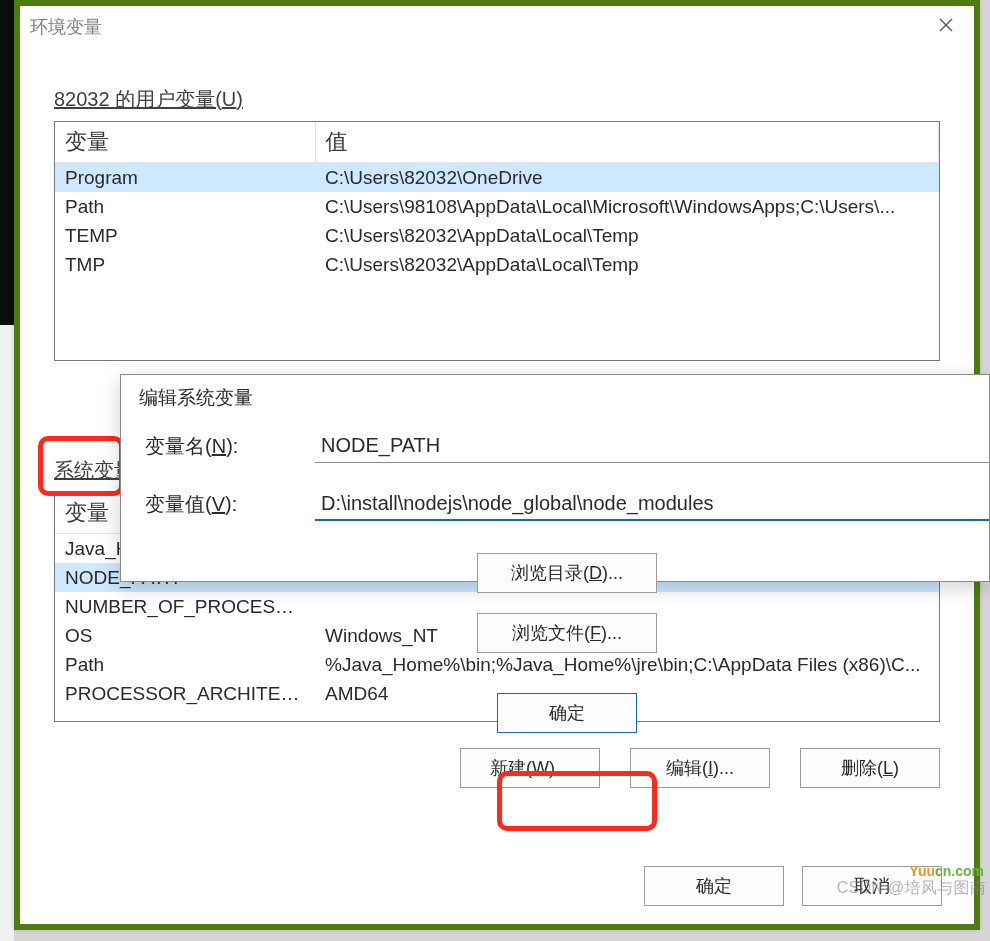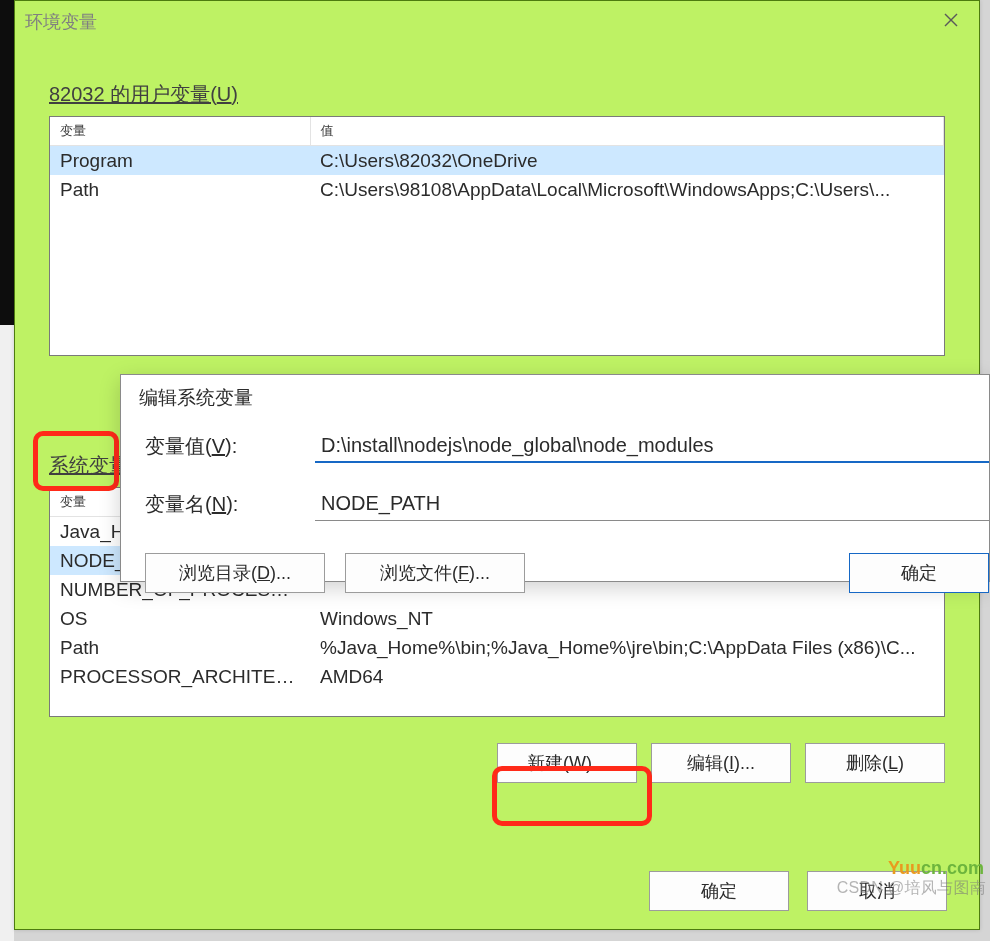--- a/index.html
+++ b/index.html
@@ -19,22 +19,22 @@
     left: 0; top: 0; width: 14px; height: 941px;
     background: #f0f0f0;
   }
   .bg-strip .dark { position:absolute; left:0; top:0; width:14px; height:325px; background:#0d0d0d; }
 
   
   .env-dialog {
     position: absolute;
     left: 14px; top: 0;
     width: 966px; height: 930px;
-    background: #bef264;
-    border: 1px solid #4d7c0f;
+    background: #ffffff;
+    border: 6px solid #4d7c0f;
     box-shadow: 0 0 4px rgba(0,0,0,0.15);
   }
   .env-titlebar {
     height: 42px;
     display: flex;
     align-items: center;
     padding: 0 10px;
     font-size: 18px;
     color: #808080;
     position: relative;
@@ -71,40 +71,40 @@
     border-collapse: collapse;
     table-layout: fixed;
   }
   .listbox th {
     text-align: left;
     font-weight: normal;
     background:#ffffff;
     border-bottom: 1px solid #e3e3e3;
     border-right: 1px solid #e3e3e3;
     padding: 5px 10px;
-    font-size: 13px;
+    font-size: 22px;
     color:#3a3a3a;
   }
   .listbox td {
     padding: 4px 10px 3px 10px;
     font-size: 19px;
     white-space: nowrap;
     overflow: hidden;
     text-overflow: ellipsis;
     color:#2b2b2b;
   }
   .listbox tr.selected td {
     background:#cde8ff; 
   }
   .col-var { width: 260px; }
   .col-val { width: auto; }
 
   .button-row {
     display:flex;
-    gap: 14px;
+    gap: 30px;
     justify-content:flex-end;
     margin: 26px 34px 0 34px;
   }
   .win-btn {
     min-width: 140px;
     height: 40px;
     border: 1px solid #9c9c9c;
     background:#fdfdfd;
     font-size: 18px;
     color:#2b2b2b;
@@ -174,36 +174,37 @@
     color:#2b2b2b;
   }
   .edit-row .field.noflash {
     border-bottom: 1px solid #8a8a8a;
   }
   .edit-btn-row {
     display:flex;
     gap: 20px;
     padding: 8px 0 0 24px;
     align-items:center;
+    flex-direction:column;
   }
   .edit-btn-row .spacer { flex:1; }
   .edit-btn-row .win-btn { min-width: 180px; }
 
   
   .wm1 {
     position:absolute;
     right: 4px; bottom: 42px;
     font-size: 16px;
     color:rgba(120,120,120,0.55);
     letter-spacing:0.3px;
   }
   .wm2 {
     position:absolute;
     right: 6px; bottom: 62px;
-    font-size: 18px;
+    font-size: 14px;
     font-weight:600;
   }
   .wm2 .a{color:#e99a1f;} .wm2 .b{color:#6db53d;}
 </style>
 </head>
 <body>
 
 <div class="bg-strip">
   <div class="dark"></div>
 </div>
@@ -240,20 +241,28 @@
       </thead>
       <tbody id="user-vars-body">
           <tr class="selected">
             <td>Program</td>
             <td>C:\Users\82032\OneDrive</td>
           </tr>
           <tr>
             <td>Path</td>
             <td>C:\Users\98108\AppData\Local\Microsoft\WindowsApps;C:\Users\...</td>
           </tr>
+          <tr>
+            <td>TEMP</td>
+            <td>C:\Users\82032\AppData\Local\Temp</td>
+          </tr>
+          <tr>
+            <td>TMP</td>
+            <td>C:\Users\82032\AppData\Local\Temp</td>
+          </tr>
         </tbody>
     </table>
   </div>
 
   <div class="section-label" style="margin-top:96px;">
     <span>系统变量(</span><span class="underline">S</span><span>)</span>
   </div>
 
   <div class="listbox sys">
     <table>
@@ -325,29 +334,29 @@
 
   <div class="redbox r1"></div>
   <div class="redbox r2"></div>
 </div>
 
 <div class="edit-dialog">
   <div class="edit-title">编辑系统变量</div>
   <div class="edit-body">
     <div class="edit-row">
       <div class="lbl">
+        <span>变量名(</span><span class="underline">N</span><span>):</span>
+      </div>
+      <input class="field noflash" value="NODE_PATH" style="">
+    </div>
+    <div class="edit-row">
+      <div class="lbl">
         <span>变量值(</span><span class="underline">V</span><span>):</span>
       </div>
       <input class="field" value="D:\install\nodejs\node_global\node_modules" style="">
-    </div>
-    <div class="edit-row">
-      <div class="lbl">
-        <span>变量名(</span><span class="underline">N</span><span>):</span>
-      </div>
-      <input class="field noflash" value="NODE_PATH" style="">
     </div>
   </div>
   <div class="edit-btn-row">
     <div class="win-btn">
       <span>浏览目录(</span>
         <span class="underline">D</span>
         <span>)...</span>
     </div>
     <div class="win-btn">
       <span>浏览文件(</span>

